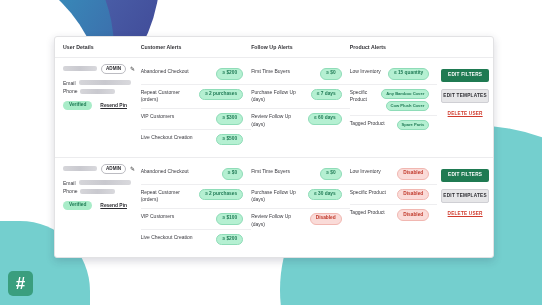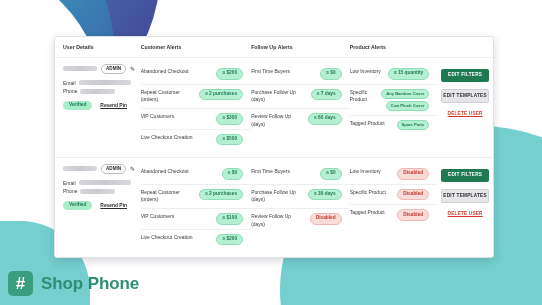--- a/index.html
+++ b/index.html
@@ -401,15 +401,14 @@
               <div class="btn btn-secondary">EDIT TEMPLATES</div>
               <a class="btn-danger">DELETE USER</a>
             </div>
           </div>
         </div>
       </div>
   </div>
 
   <div class="brand">
     <div class="brand-mark">#</div>
-    <div class="brand-name">Shop Phone</div>
   </div>
 </div>
 
 </body></html>

